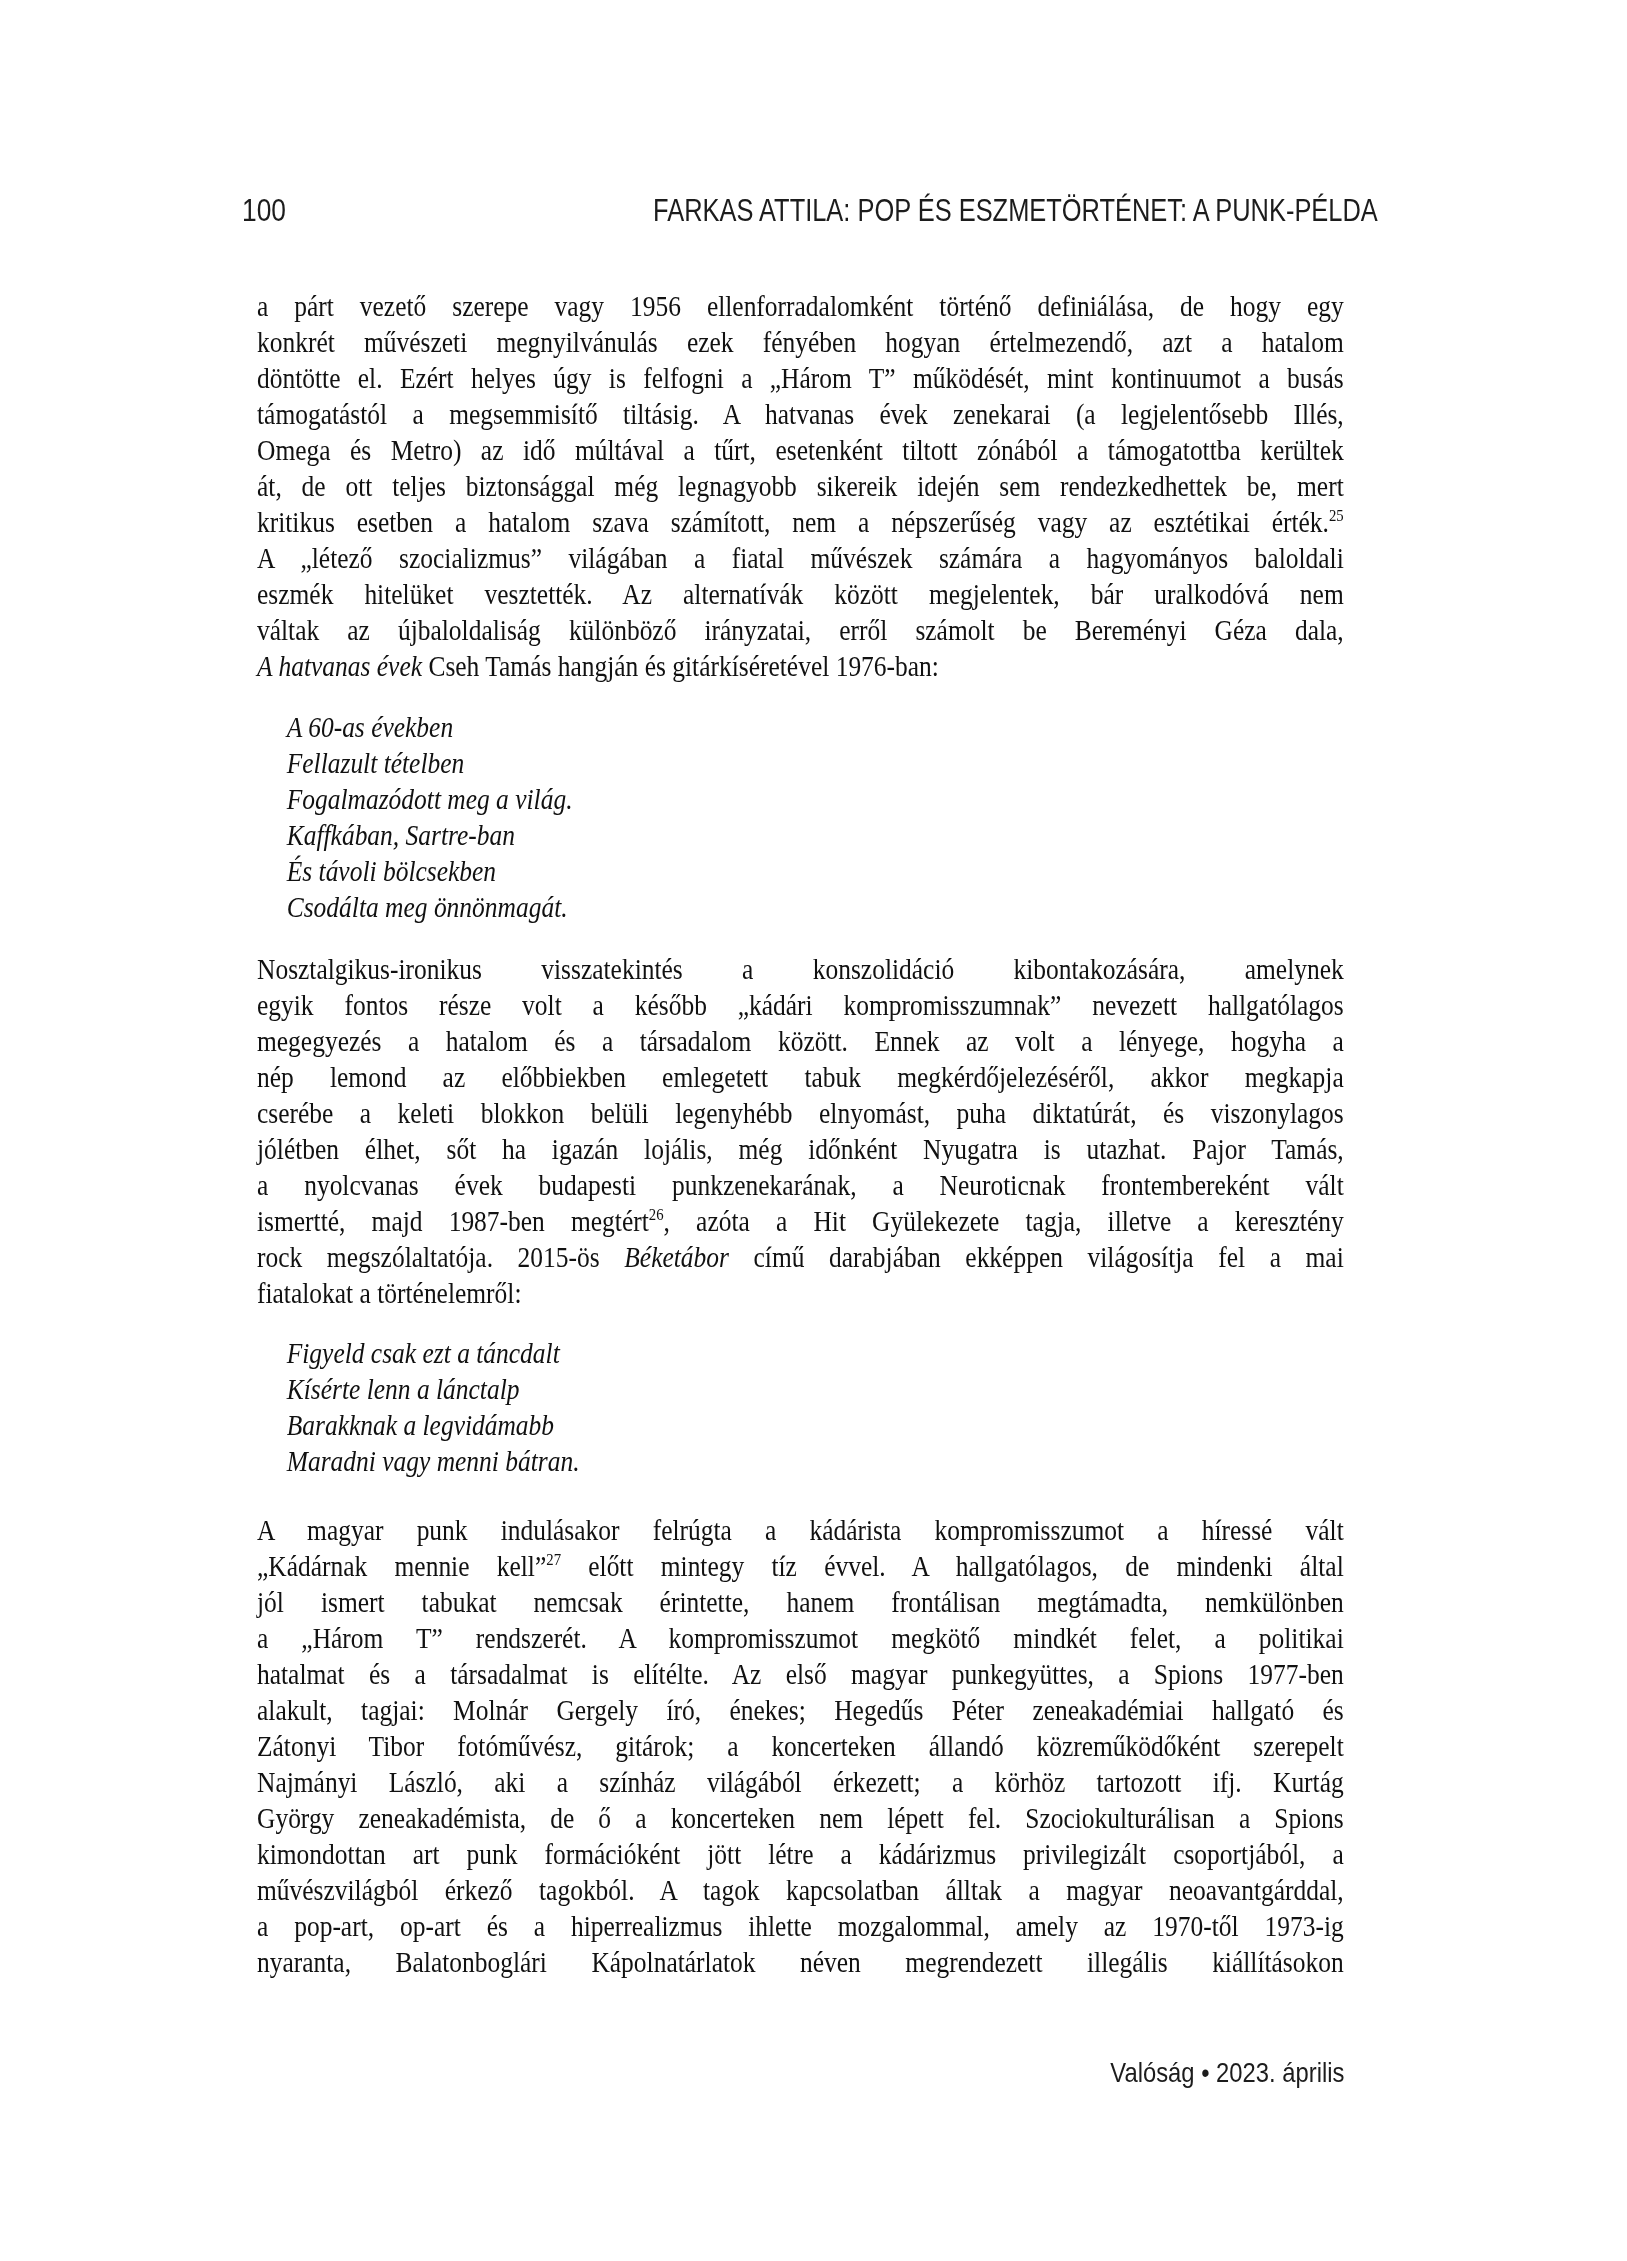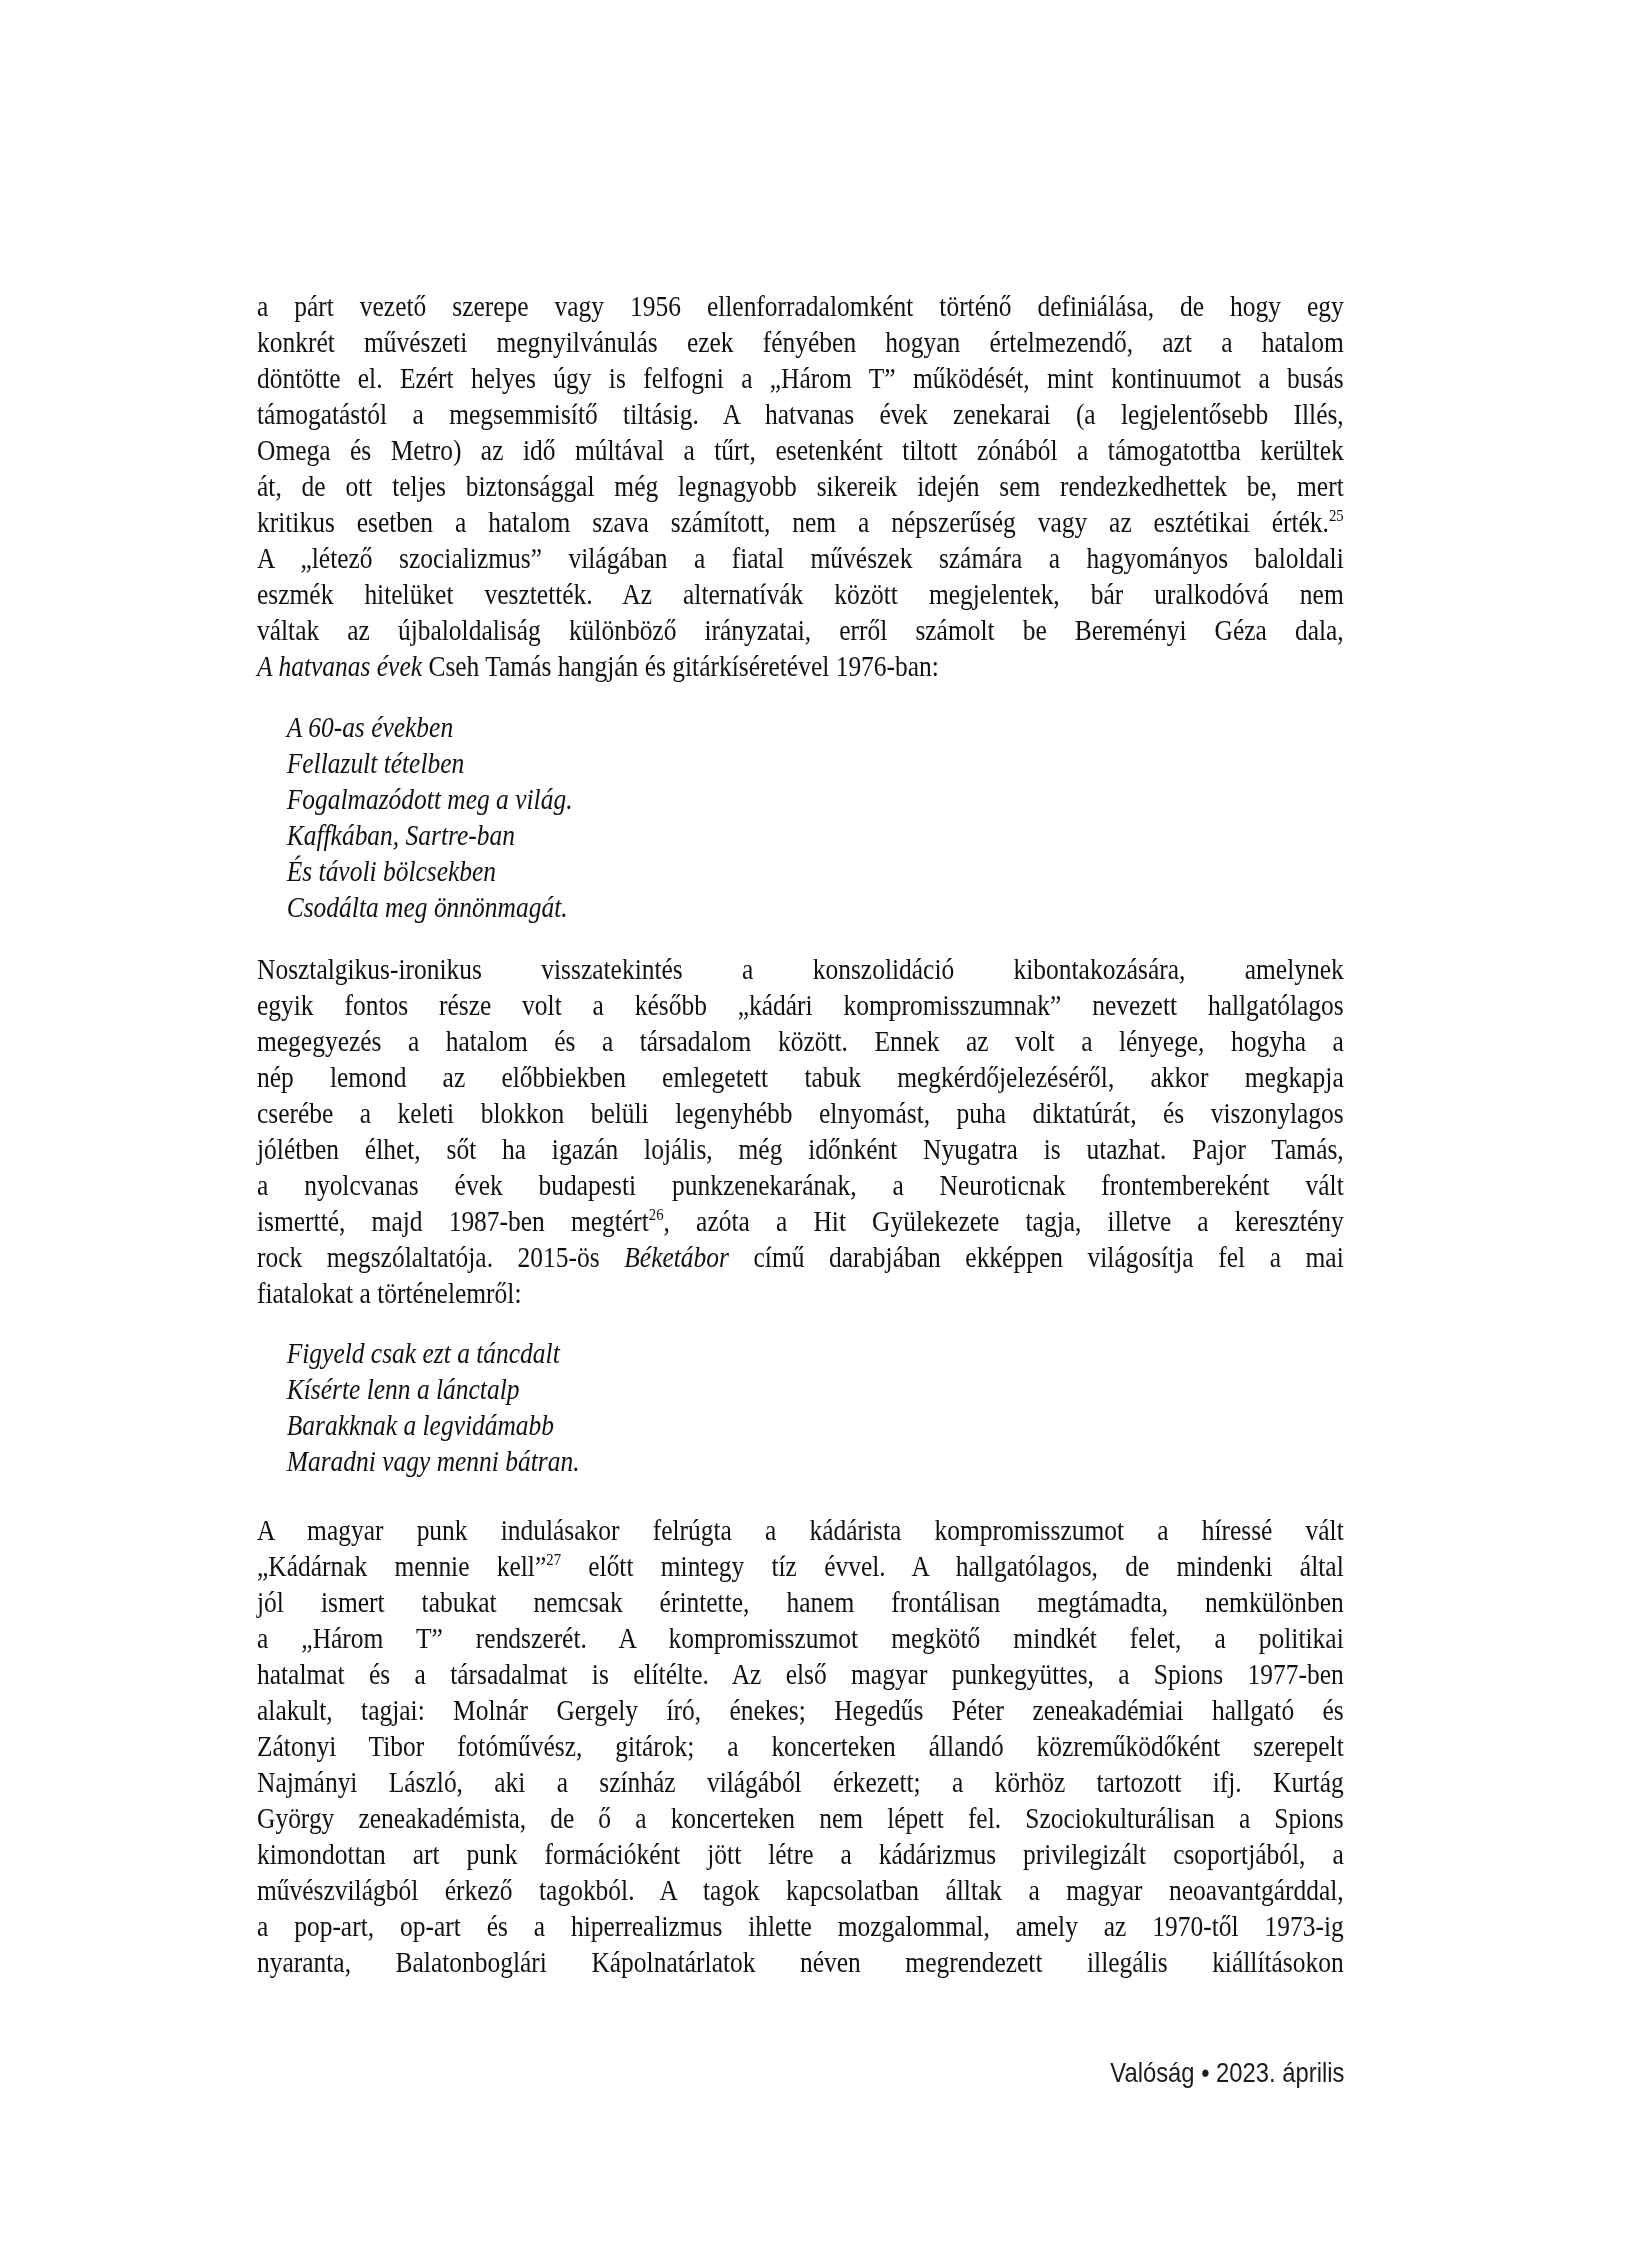--- a/index.html
+++ b/index.html
@@ -40,20 +40,24 @@
   
   .footer { position: absolute; top: 2057px; right: 284px;
             font-family: "Liberation Sans", sans-serif; font-size: 28px; color: #1c1c1c;
             transform: scaleX(0.85); transform-origin: right top; white-space: nowrap; }
 </style>
 </head>
 <body>
 
 <div class="page">
 
+  <div class="header">
+    <span class="page-number">100</span>
+    <span class="running-title">FARKAS ATTILA: POP ÉS ESZMETÖRTÉNET: A PUNK-PÉLDA</span>
+  </div>
 
   <div class="body-col">
       <div class="block paragraph">
         <div class="line"><span>a párt vezető szerepe vagy 1956 ellenforradalomként történő definiálása, de hogy egy</span></div>
         <div class="line"><span>konkrét művészeti megnyilvánulás ezek fényében hogyan értelmezendő, azt a hatalom</span></div>
         <div class="line"><span>döntötte el. Ezért helyes úgy is felfogni a „Három T” működését, mint kontinuumot a busás</span></div>
         <div class="line"><span>támogatástól a megsemmisítő tiltásig. A hatvanas évek zenekarai (a legjelentősebb Illés,</span></div>
         <div class="line"><span>Omega és Metro) az idő múltával a tűrt, esetenként tiltott zónából a támogatottba kerültek</span></div>
         <div class="line"><span>át, de ott teljes biztonsággal még legnagyobb sikereik idején sem rendezkedhettek be, mert</span></div>
         <div class="line"><span>kritikus esetben a hatalom szava számított, nem a népszerűség vagy az esztétikai érték.</span><sup>25</sup></div>

